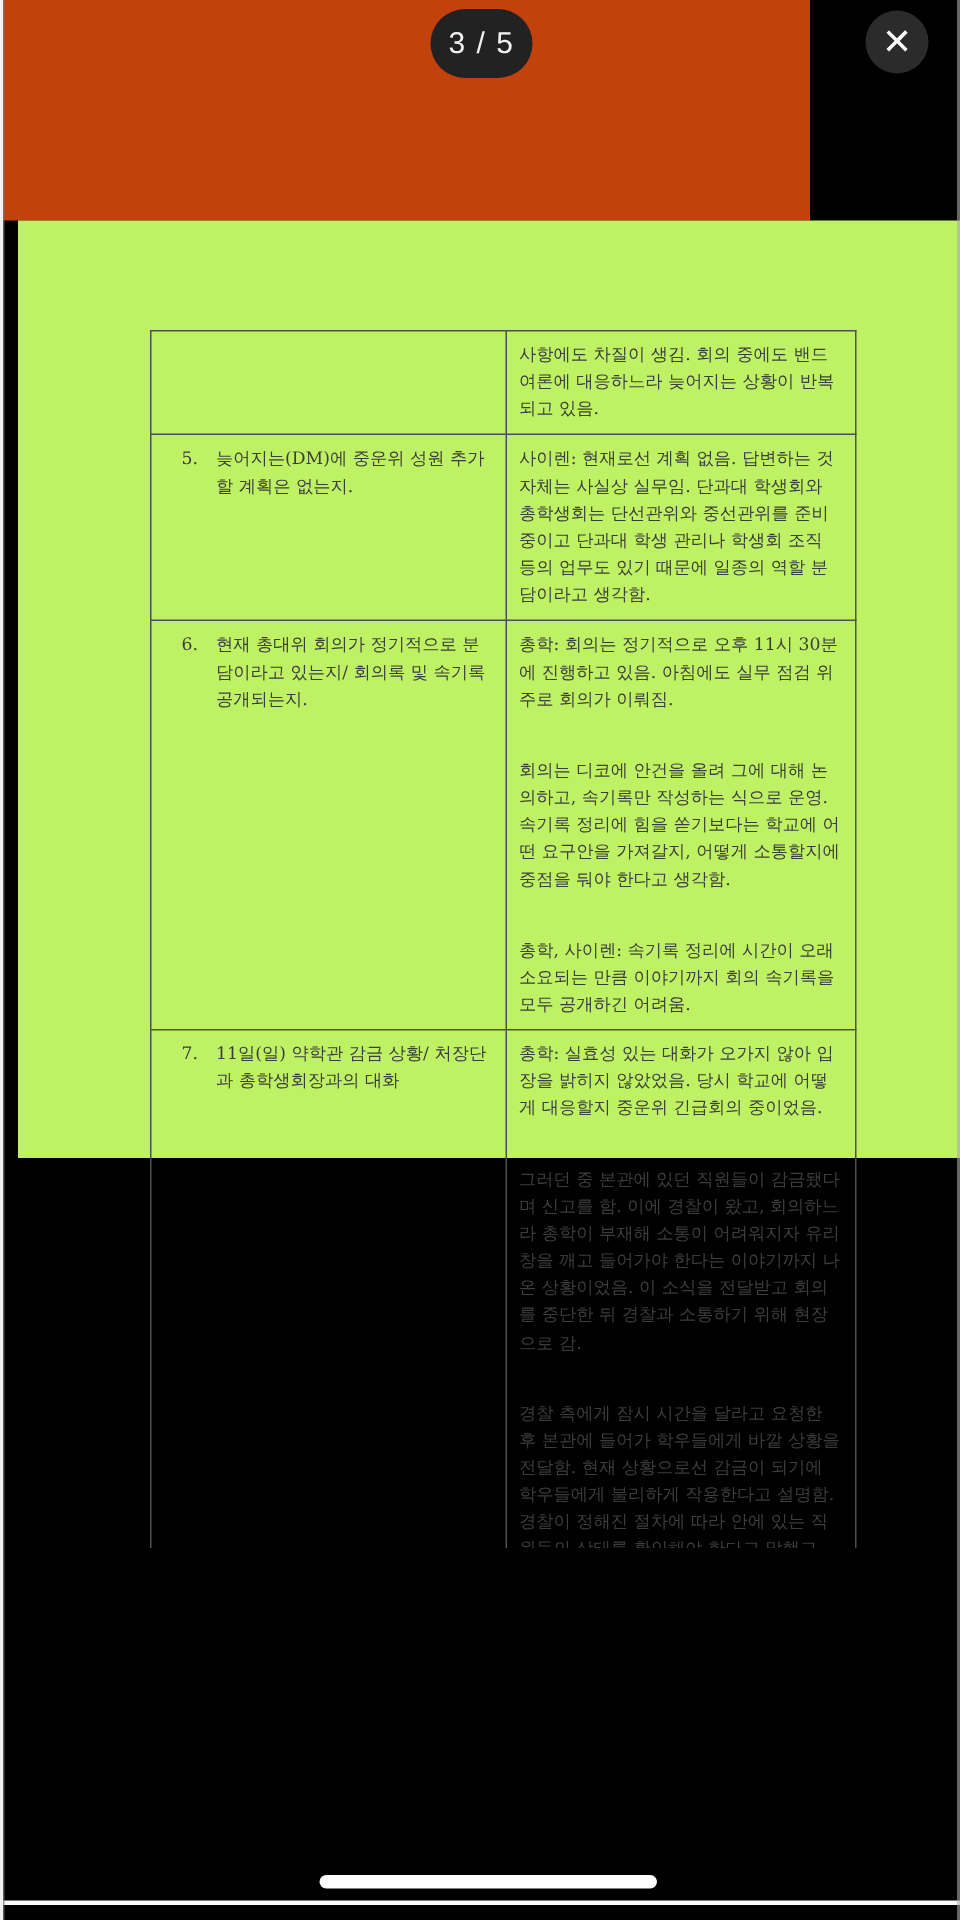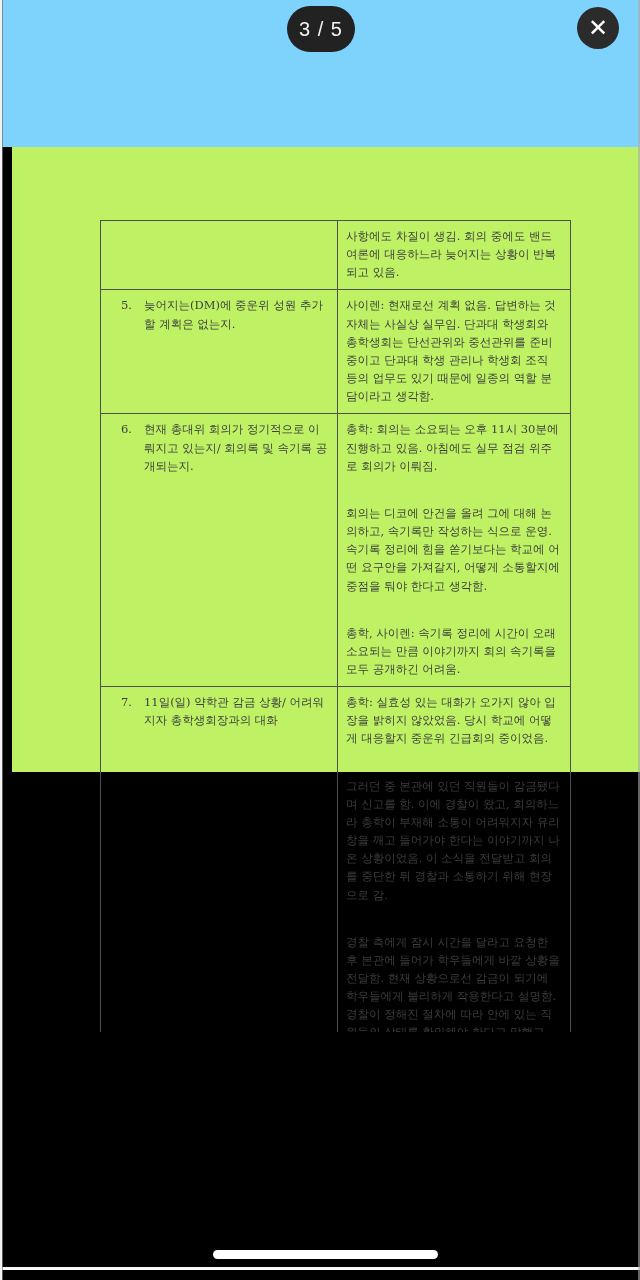--- a/index.html
+++ b/index.html
@@ -10,21 +10,21 @@
     overflow: hidden;
     font-family: "Liberation Sans", "DejaVu Sans", sans-serif;
   }
 
   
   .edge-strip-left   { position: absolute; left: 0; top: 0; width: 2px; height: 1280px; background: #f2f2f2; z-index: 50; }
   .edge-hairline-left{ position: absolute; left: 2px; top: 0; width: 1px; height: 1280px; background: #777; opacity: .75; z-index: 50; }
   .edge-strip-right  { position: absolute; right: 0; top: 0; width: 2px; height: 1280px; background: #aaa; opacity: .6; z-index: 50; }
 
   
-  .top-bar { position: absolute; left: 0; top: 0; width: 640px; height: 147px; background: #7dd3fc; }
+  .top-bar { position: absolute; left: 0; top: 0; width: 540px; height: 147px; background: #c2410c; }
   .page-pill {
     position: absolute; left: 287px; top: 6px;
     min-width: 58px; height: 46px; padding: 0 12px;
     background: #222; border-radius: 23px;
     color: #f2f2f2; font-size: 20px; letter-spacing: 1px;
     display: flex; align-items: center; justify-content: center;
     box-sizing: border-box;
   }
   .close-btn {
     position: absolute; left: 577px; top: 7px;
@@ -124,34 +124,34 @@
           </div>
         </td>
         <td class="a-cell">
           <p>사이렌: 현재로선 계획 없음. 답변하는 것 자체는 사실상 실무임. 단과대 학생회와 총학생회는 단선관위와 중선관위를 준비 중이고 단과대 학생 관리나 학생회 조직 등의 업무도 있기 때문에 일종의 역할 분담이라고 생각함.</p>
         </td>
       </tr>
       <tr class="r2">
         <td class="q-cell">
           <div class="q-item">
             <span class="q-num">6.</span>
-            <span class="q-text">현재 총대위 회의가 정기적으로 이뤄지고 있는지/ 회의록 및 속기록 공개되는지.</span>
+            <span class="q-text">현재 총대위 회의가 정기적으로 분담이라고 있는지/ 회의록 및 속기록 공개되는지.</span>
           </div>
         </td>
         <td class="a-cell">
-          <p>총학: 회의는 소요되는 오후 11시 30분에 진행하고 있음. 아침에도 실무 점검 위주로 회의가 이뤄짐.</p>
+          <p>총학: 회의는 정기적으로 오후 11시 30분에 진행하고 있음. 아침에도 실무 점검 위주로 회의가 이뤄짐.</p>
           <p>회의는 디코에 안건을 올려 그에 대해 논의하고, 속기록만 작성하는 식으로 운영. 속기록 정리에 힘을 쏟기보다는 학교에 어떤 요구안을 가져갈지, 어떻게 소통할지에 중점을 둬야 한다고 생각함.</p>
           <p>총학, 사이렌: 속기록 정리에 시간이 오래 소요되는 만큼 이야기까지 회의 속기록을 모두 공개하긴 어려움.</p>
         </td>
       </tr>
       <tr class="r3">
         <td class="q-cell">
           <div class="q-item">
             <span class="q-num">7.</span>
-            <span class="q-text">11일(일) 약학관 감금 상황/ 어려워지자 총학생회장과의 대화</span>
+            <span class="q-text">11일(일) 약학관 감금 상황/ 처장단과 총학생회장과의 대화</span>
           </div>
         </td>
         <td class="a-cell">
           <p>총학: 실효성 있는 대화가 오가지 않아 입장을 밝히지 않았었음. 당시 학교에 어떻게 대응할지 중운위 긴급회의 중이었음.</p>
           <p>그러던 중 본관에 있던 직원들이 감금됐다며 신고를 함. 이에 경찰이 왔고, 회의하느라 총학이 부재해 소통이 어려워지자 유리창을 깨고 들어가야 한다는 이야기까지 나온 상황이었음. 이 소식을 전달받고 회의를 중단한 뒤 경찰과 소통하기 위해 현장으로 감.</p>
           <p>경찰 측에게 잠시 시간을 달라고 요청한 후 본관에 들어가 학우들에게 바깥 상황을 전달함. 현재 상황으로선 감금이 되기에 학우들에게 불리하게 작용한다고 설명함. 경찰이 정해진 절차에 따라 안에 있는 직원들의 상태를 확인해야 한다고 말했고,</p>
         </td>
       </tr>
     </tbody>
   </table>

